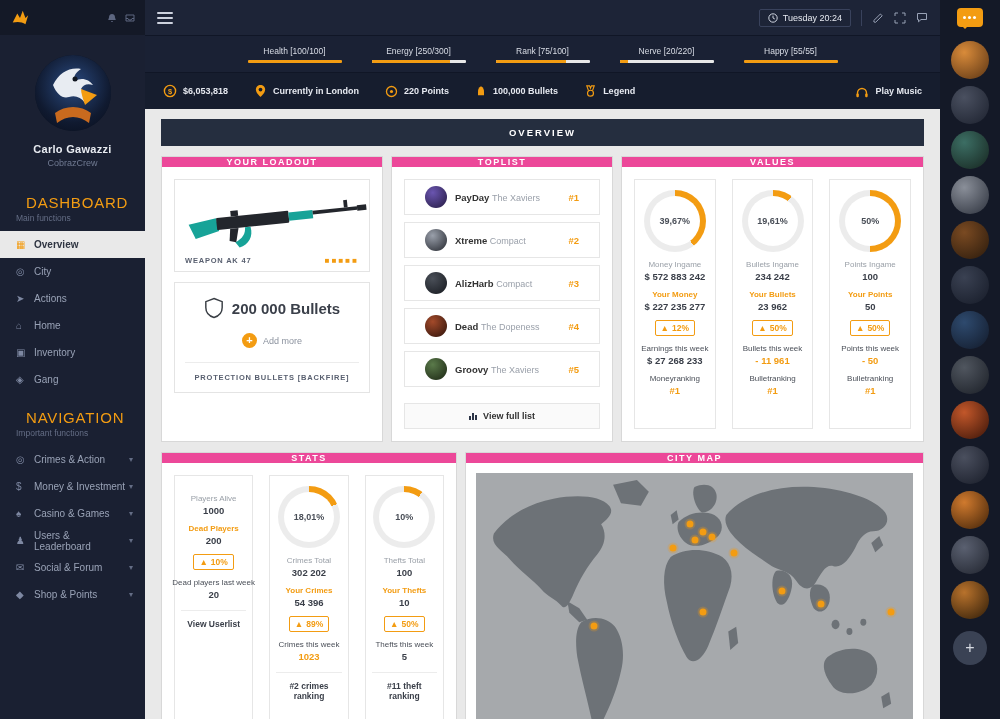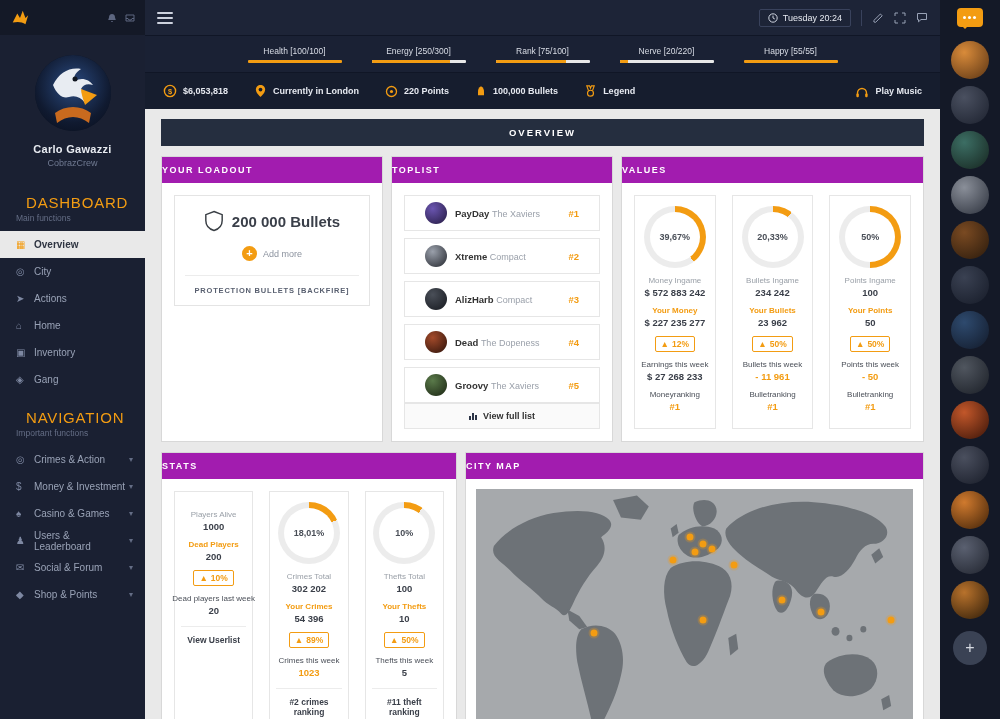--- a/index.html
+++ b/index.html
@@ -51,21 +51,21 @@
   .page-header{background:#252e3f;color:#fff;font-size:9.5px;font-weight:bold;letter-spacing:2px;text-align:center;padding:8px 0;margin-bottom:10px}
   .row{display:flex;gap:8px}
   .row1{height:286px;margin-bottom:10px}
   .row1 .loadout{flex:0 0 222px}
   .row1 .toplist{flex:0 0 222px}
   .row1 .values{flex:1}
   .row2{height:300px}
   .row2 .statspanel{flex:0 0 296px}
   .row2 .mappanel{flex:1}
   .panel{background:#fff;border:1px solid #d8d8d8;display:flex;flex-direction:column;min-width:0;overflow:hidden}
-  .panel-head{background:#a21caf;color:#fff;font-size:9px;font-weight:bold;letter-spacing:1.5px;padding:8px 0;flex:0 0 auto}
+  .panel-head{background:#ec4899;color:#fff;font-size:9px;font-weight:bold;letter-spacing:1.5px;text-align:center;padding:0 0;flex:0 0 auto}
   .panel-body{flex:1;padding:12px;overflow:hidden}
 
   
   .card{border:1px solid #e4e4e4;background:#fff}
   .weapon-card{padding:8px 10px 6px;margin-bottom:10px}
   .weapon-svg{display:block;margin:2px auto 4px}
   .weapon-meta{display:flex;justify-content:space-between;align-items:center;font-size:7.5px;color:#596070;letter-spacing:.8px;font-weight:bold}
   .rating{color:var(--accent);font-size:8px;letter-spacing:2px}
   .bullets-card{padding:14px 10px 10px;text-align:center}
   .bullets-line{display:flex;align-items:center;justify-content:center;gap:8px;color:#3a3f49;font-size:15px;font-weight:bold}
@@ -357,20 +357,39 @@
       </span>
     </div>
 
     <main class="content">
       <div class="page-header">OVERVIEW</div>
 
       <div class="row row1">
         <section class="panel loadout">
           <div class="panel-head">YOUR LOADOUT</div>
           <div class="panel-body">
+            <div class="card weapon-card">
+              <svg class="weapon-svg" width="186" height="62" viewBox="0 0 200 64">
+                <g transform="rotate(-6 100 32)">
+                  <polygon points="4,26 34,22 36,36 10,42" fill="#17a398"></polygon>
+                  <rect x="34" y="22" width="78" height="13" rx="1" fill="#23262c"></rect>
+                  <rect x="50" y="16" width="8" height="6" fill="#23262c"></rect>
+                  <rect x="112" y="24" width="26" height="9" fill="#17a398"></rect>
+                  <rect x="138" y="25" width="48" height="4" fill="#23262c"></rect>
+                  <rect x="172" y="17" width="4" height="8" fill="#23262c"></rect>
+                  <rect x="186" y="24" width="10" height="6" fill="#23262c"></rect>
+                  <path d="M70 35 C72 46 66 54 56 56 L52 50 C60 47 64 42 64 35 Z" fill="#17a398"></path>
+                  <polygon points="48,35 57,35 53,50 46,48" fill="#23262c"></polygon>
+                </g>
+              </svg>
+              <div class="weapon-meta">
+                <span>WEAPON AK 47</span>
+                <span class="rating">■■■■■</span>
+              </div>
+            </div>
             <div class="card bullets-card">
               <div class="bullets-line">
                 <svg width="20" height="22" viewBox="0 0 22 23">
                     <path d="M11 1 L20 4.5 V11 C20 16.5 16 20.5 11 22 C6 20.5 2 16.5 2 11 V4.5 Z" fill="none" stroke="#3a3f45" stroke-width="1.6"></path>
                   </svg>
                 <b>200 000 Bullets</b>
               </div>
               <div class="addmore">
                 <span class="plus">+</span>
                 <span class="am-label">Add more</span>
@@ -443,21 +462,21 @@
                   <span>12%</span>
                 </div>
                 <div class="lbl dark">Earnings this week</div>
                 <div class="val">$ 27 268 233</div>
                 <div class="lbl dark">Moneyranking</div>
                 <div class="val accent">#1</div>
               </div>
 
               <div class="vcol">
                 <div class="donut" style="--pct: 10.23;">
-                  <span>20,33%</span>
+                  <span>19,61%</span>
                 </div>
                 <div class="lbl">Bullets Ingame</div>
                 <div class="val">234 242</div>
                 <div class="lbl orange">Your Bullets</div>
                 <div class="val">23 962</div>
                 <div class="badge">
                   <span>▲</span>
                   <span>50%</span>
                 </div>
                 <div class="lbl dark">Bullets this week</div>

